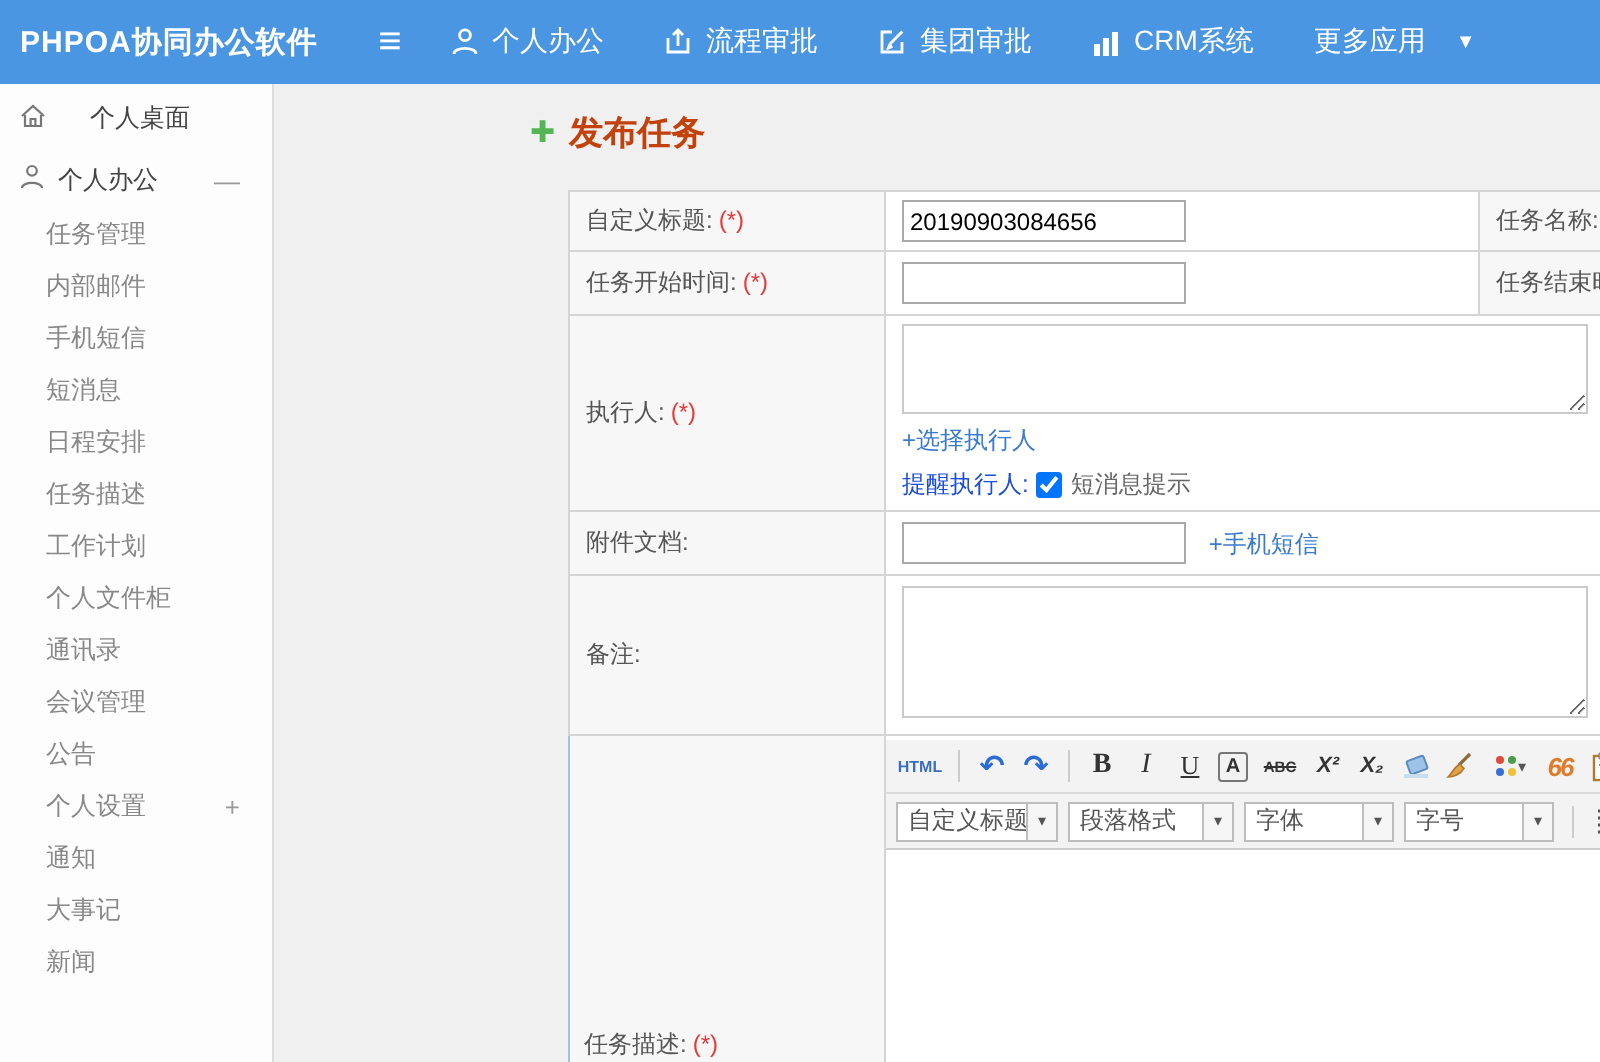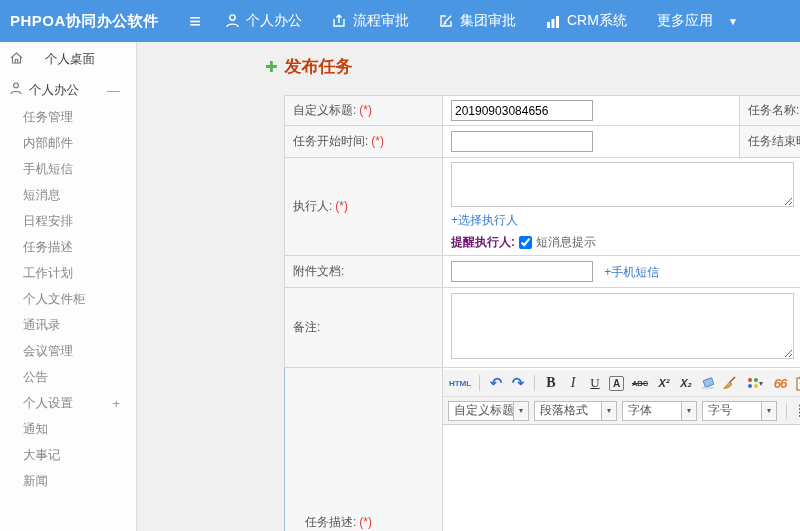--- a/index.html
+++ b/index.html
@@ -36,24 +36,24 @@
   table.form { border-collapse:collapse; margin:17px 0 0 147px; width:920px; background:#fff;
     font-size:12px; color:#555; table-layout:fixed; }
   table.form td { border:1px solid #d5d5d5; padding:4px 8px; vertical-align:middle; }
   td.lbl { background:#f7f7f7; }
   .req { color:#e33b3b; margin-left:3px; }
   input.txt { height:21px; border:1px solid #a9a9a9; width:142px; font-size:12px; padding:0 3px;
     font-family:inherit; background:#fff; }
   textarea.ta { border:1px solid #c9c9c9; width:343px; font-size:12px; font-family:inherit; resize:both; }
   .link { color:#3a7bd0; text-decoration:none; font-size:12px; cursor:pointer; }
   .remind-row { margin-top:5px; display:flex; align-items:center; gap:4px; }
-  .remind-lbl { font-weight:bold; color:#701a75; }
+  .remind-lbl { font-weight:normal; color:#1d4ed8; }
   .remind-txt { color:#666; }
   td.desc-lbl { position:relative; }
-  td.desc-lbl .lbl-abs { position:absolute; left:20px; top:146px; white-space:nowrap; }
+  td.desc-lbl .lbl-abs { position:absolute; left:7px; top:146px; white-space:nowrap; }
   tr.editor-row td { border-left-color:#9fc3e8; }
   tr.editor-row td.ed-cell { border-left-color:#d5d5d5; }
 
   
   td.ed-cell { padding:0 !important; vertical-align:top; }
   .tb-row1 { height:27px; background:#f3f3f3; border-bottom:1px solid #dcdcdc;
     display:flex; align-items:center; padding:0 4px; gap:2px; }
   .tb-row2 { height:28px; background:#f3f3f3; border-bottom:1px solid #cfcfcf;
     display:flex; align-items:center; padding:0 5px; gap:5px; }
   .tbtn { width:20px; height:20px; display:flex; align-items:center; justify-content:center;

